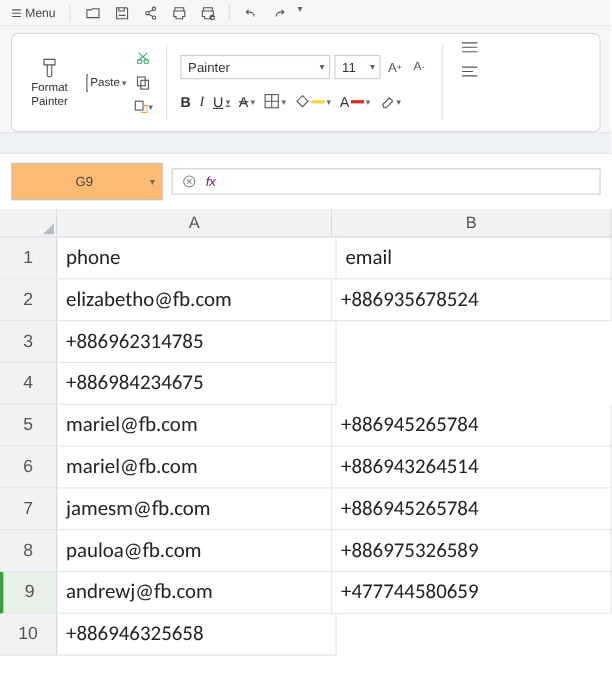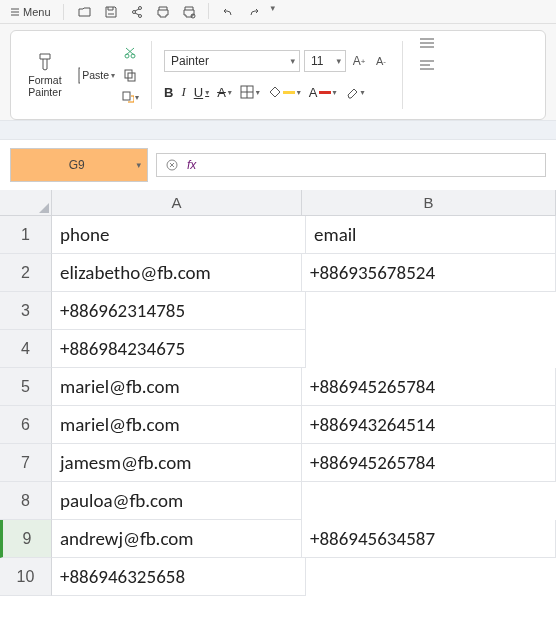--- a/index.html
+++ b/index.html
@@ -339,24 +339,25 @@
         <div class="cell colB">+886943264514</div>
       </div>
       <div class="row">
         <div class="row-hdr">7</div>
         <div class="cell colA">jamesm@fb.com</div>
         <div class="cell colB">+886945265784</div>
       </div>
       <div class="row">
         <div class="row-hdr">8</div>
         <div class="cell colA">pauloa@fb.com</div>
+        <div class="cell colB">+886975326589</div>
       </div>
       <div class="row selected">
         <div class="row-hdr">9</div>
         <div class="cell colA">andrewj@fb.com</div>
-        <div class="cell colB">+886945634587</div>
+        <div class="cell colB">+477744580659</div>
       </div>
       <div class="row">
         <div class="row-hdr">10</div>
         <div class="cell colB">+886946325658</div>
       </div>
     </div>
 </div>
 
 </body></html>

